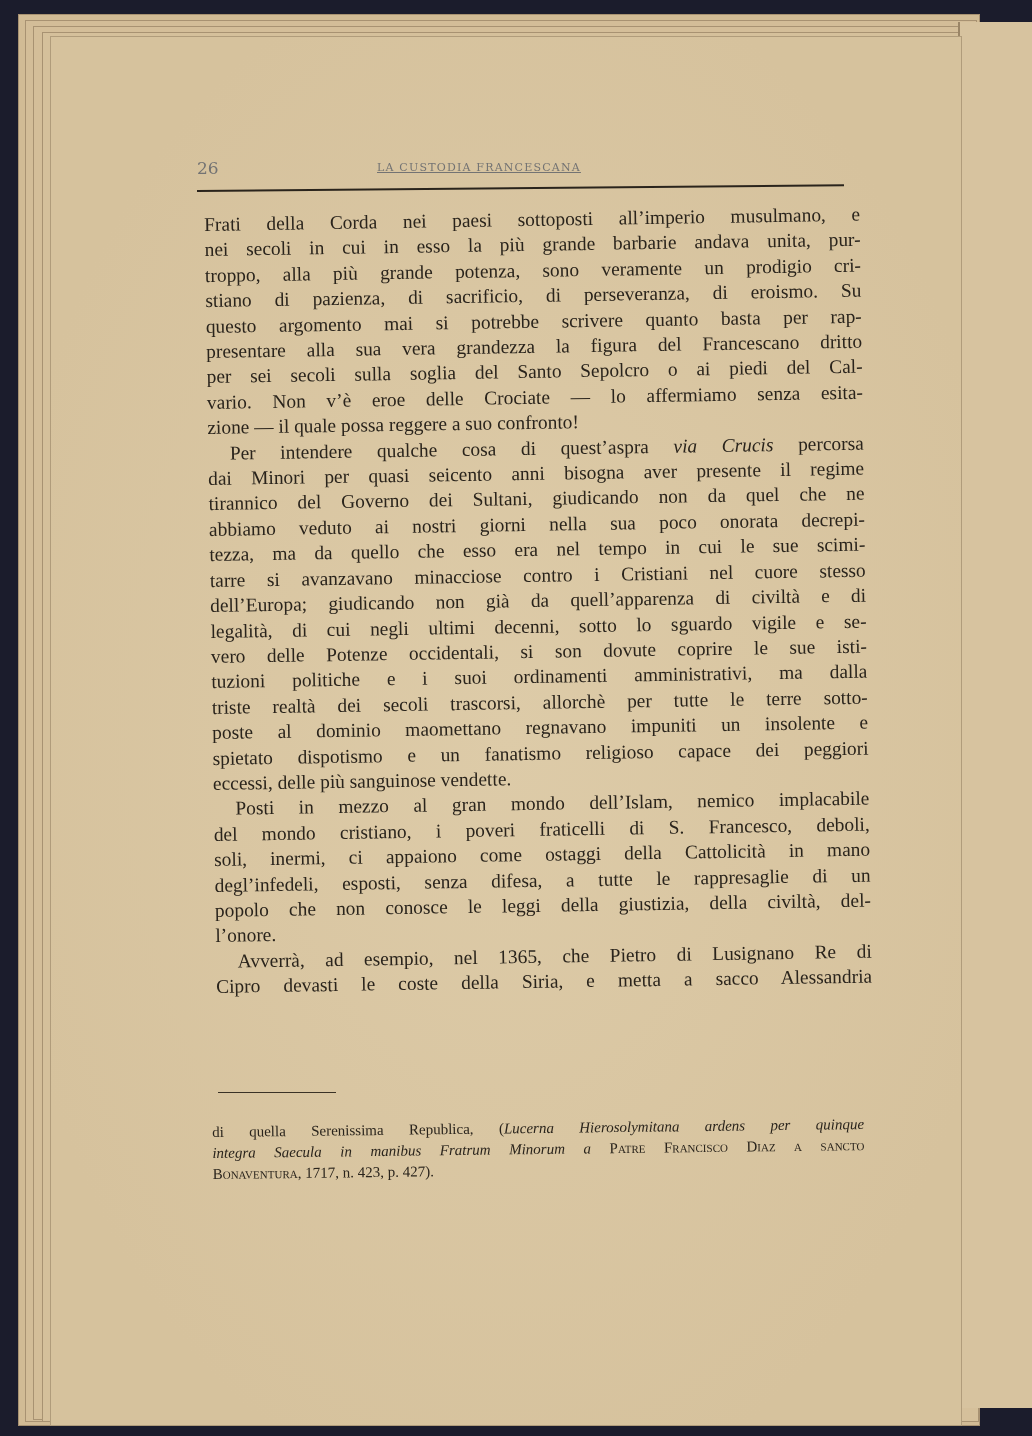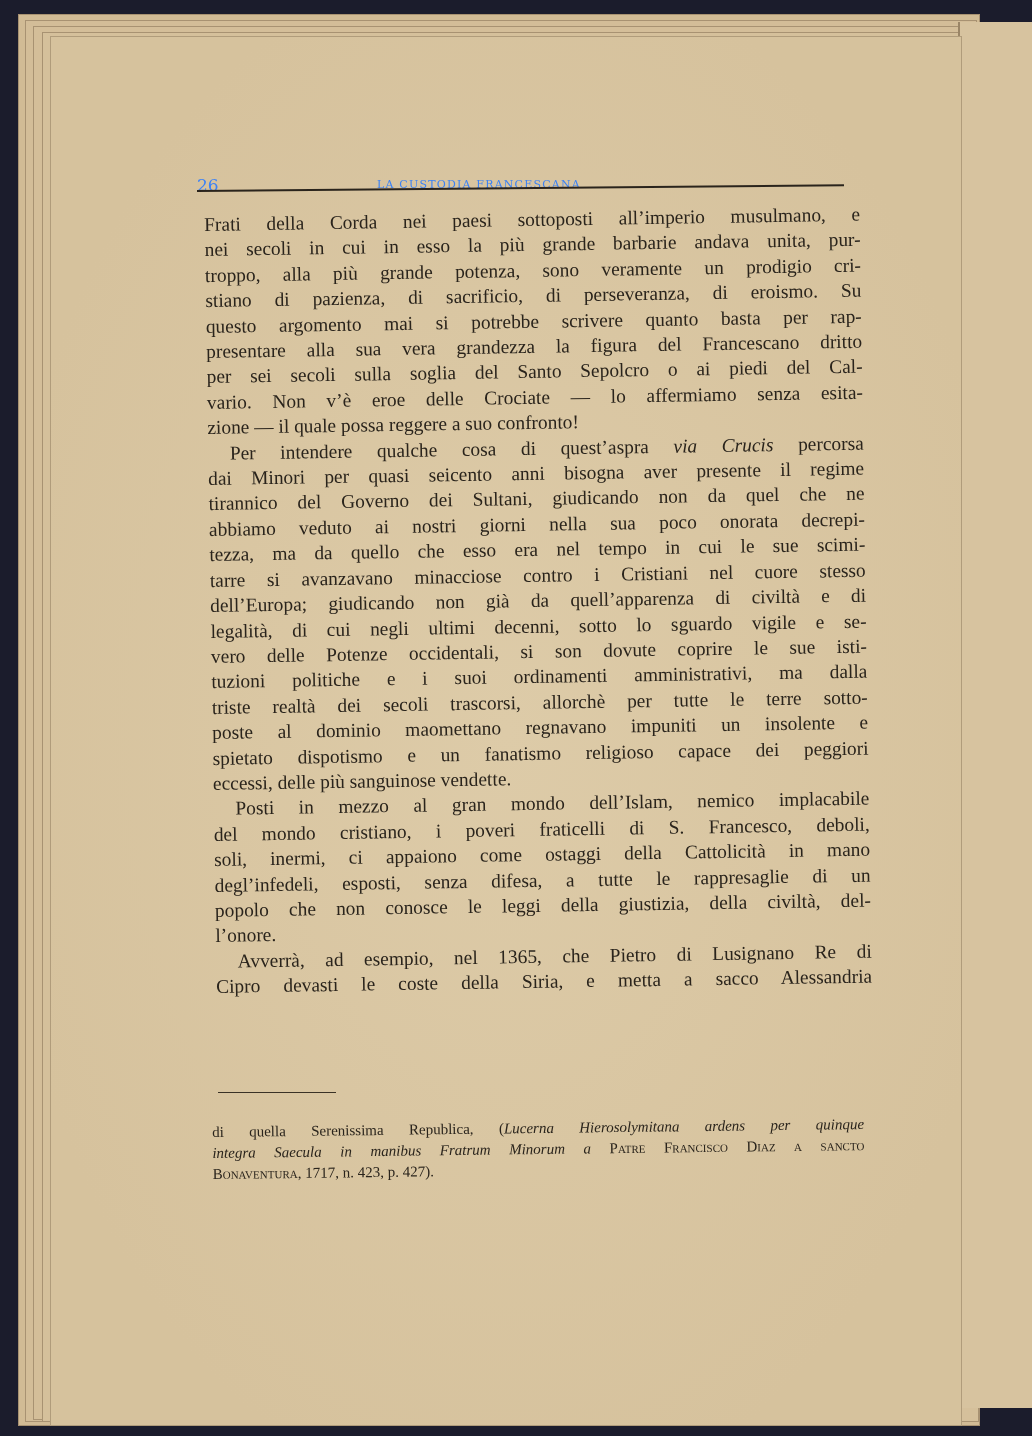--- a/index.html
+++ b/index.html
@@ -18,27 +18,28 @@
     position: absolute; left: 958px; top: 22px; width: 80px; height: 1386px;
     background: #d7c39f; border-left: 2px solid #9a8566;
   }
   .page {
     position: absolute; left: 50px; top: 36px; width: 910px; height: 1388px;
     background: #d9c6a2;
     background-image: radial-gradient(ellipse at 50% 50%, #ddcba8 0%, #d6c29d 80%);
     border: 1px solid #b09c7b;
   }
   .header {
-    position: absolute; left: 197px; top: 175px; width: 647px; height: 22px;
-    color: #3b82f6;
+    position: absolute; left: 197px; top: 158px; width: 647px; height: 22px;
+    color: #737373;
   }
   .page-number { position: absolute; left: 0; top: 0; font-size: 17px; }
   .running-title {
     position: absolute; left: 180px; top: 3px; font-size: 11px; letter-spacing: 1.2px;
     font-variant: small-caps;
+    text-decoration: underline;
   }
   .header-rule {
     position: absolute; left: 197px; top: 190px; width: 647px; height: 0;
     border-top: 2px solid #2a241c; transform: rotate(-0.5deg); transform-origin: left;
   }
   .body-text {
     position: absolute; left: 204px; top: 212px; width: 656px;
     font-size: 19.4px; line-height: 25.4px; color: #2a241c;
     text-align: justify; transform: rotate(-0.9deg); transform-origin: left top;
     font-family: "Liberation Serif", "DejaVu Serif", serif;

